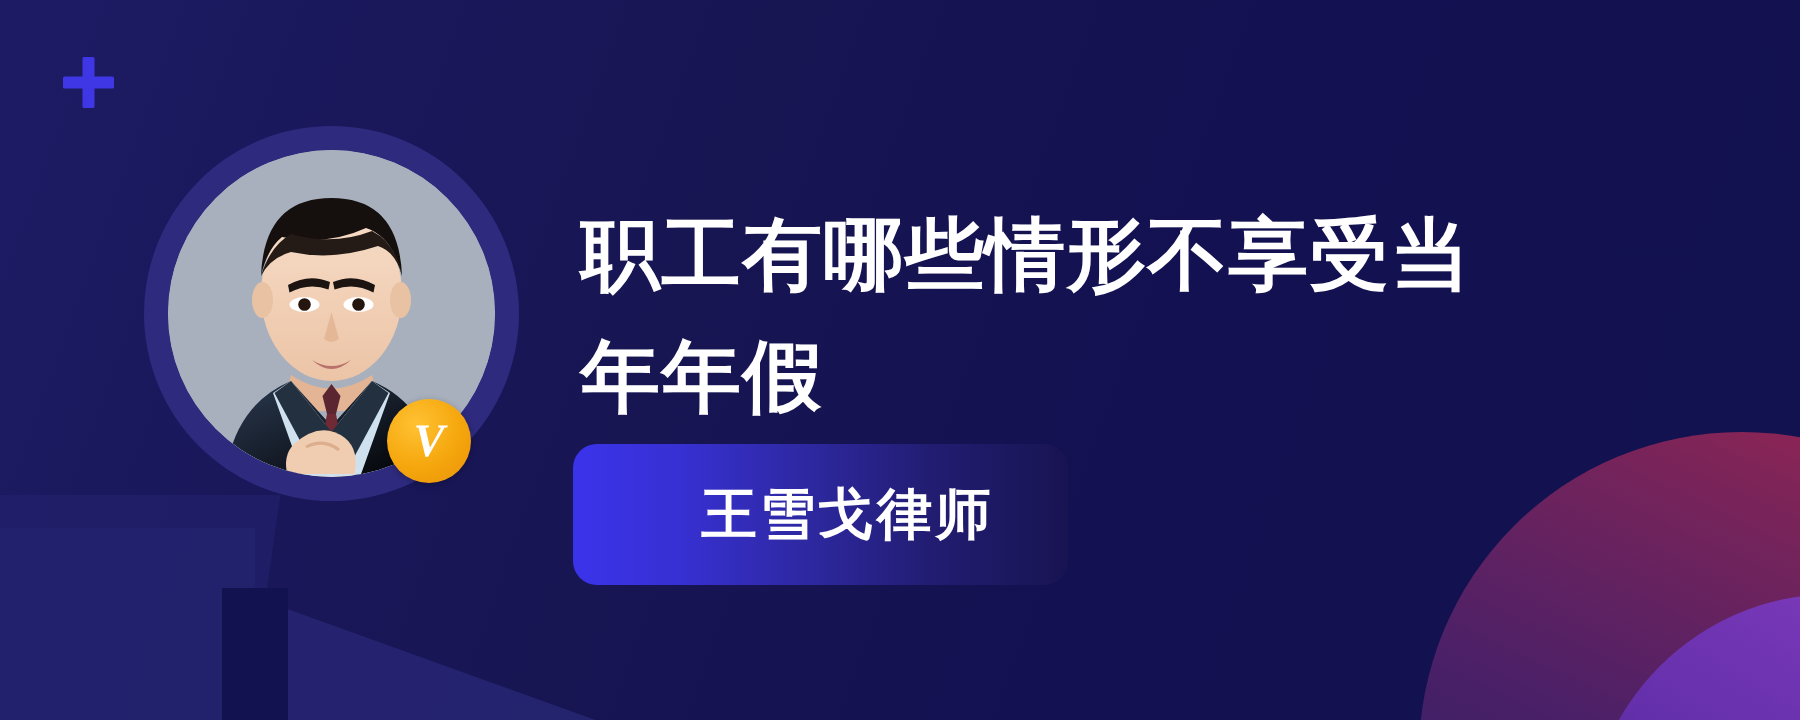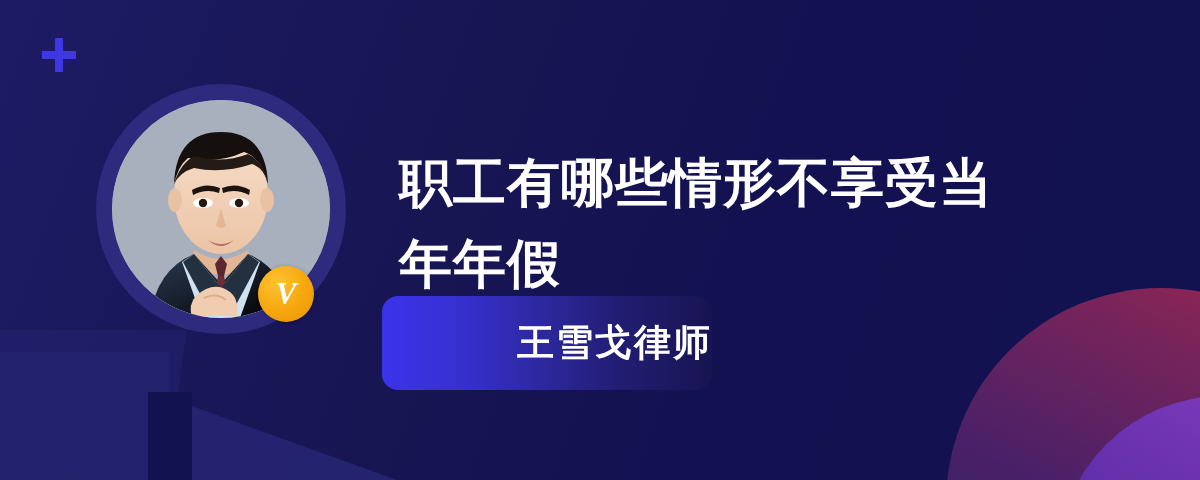--- a/index.html
+++ b/index.html
@@ -171,39 +171,39 @@
   }
 
   
   .content {
     position: absolute;
     left: 383px;
     top: 126px;
     width: 700px;
   }
   .headline {
-    margin: 16px;
+    margin: 4px;
     color: #ffffff;
     font-size: 53px;
     font-weight: 700;
     line-height: 81px;
     letter-spacing: 1px;
     white-space: pre-line;
   }
 
   .lawyer-button {
     position: absolute;
     left: 382px;
     top: 296px;
     width: 330px;
     height: 94px;
     border: none;
     border-radius: 16px;
     padding: 0 0 0 36px;
-    text-align: right;
+    text-align: center;
     color: #ffffff;
     font-family: "Liberation Sans", "DejaVu Sans", sans-serif;
     font-size: 37px;
     font-weight: 700;
     letter-spacing: 2px;
     cursor: pointer;
     background: linear-gradient(90deg,
         #3b33ea 0%,
         #3730d2 22%,
         #2d289f 48%,

